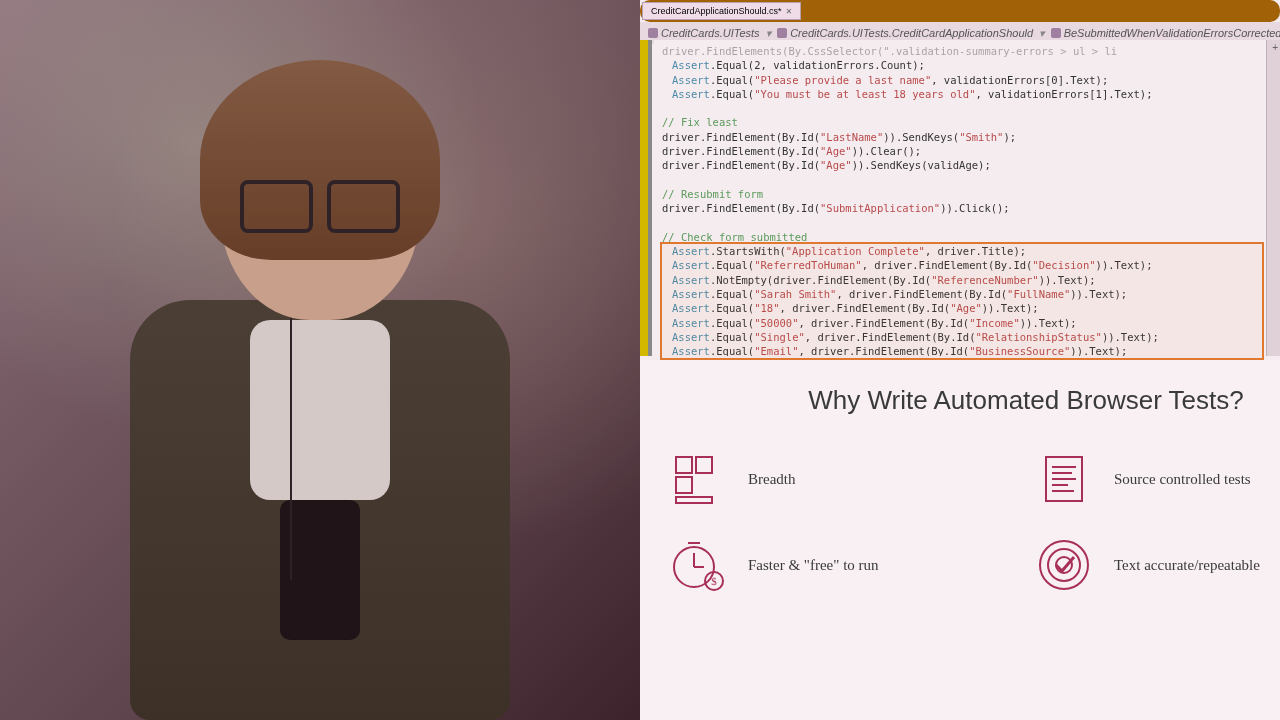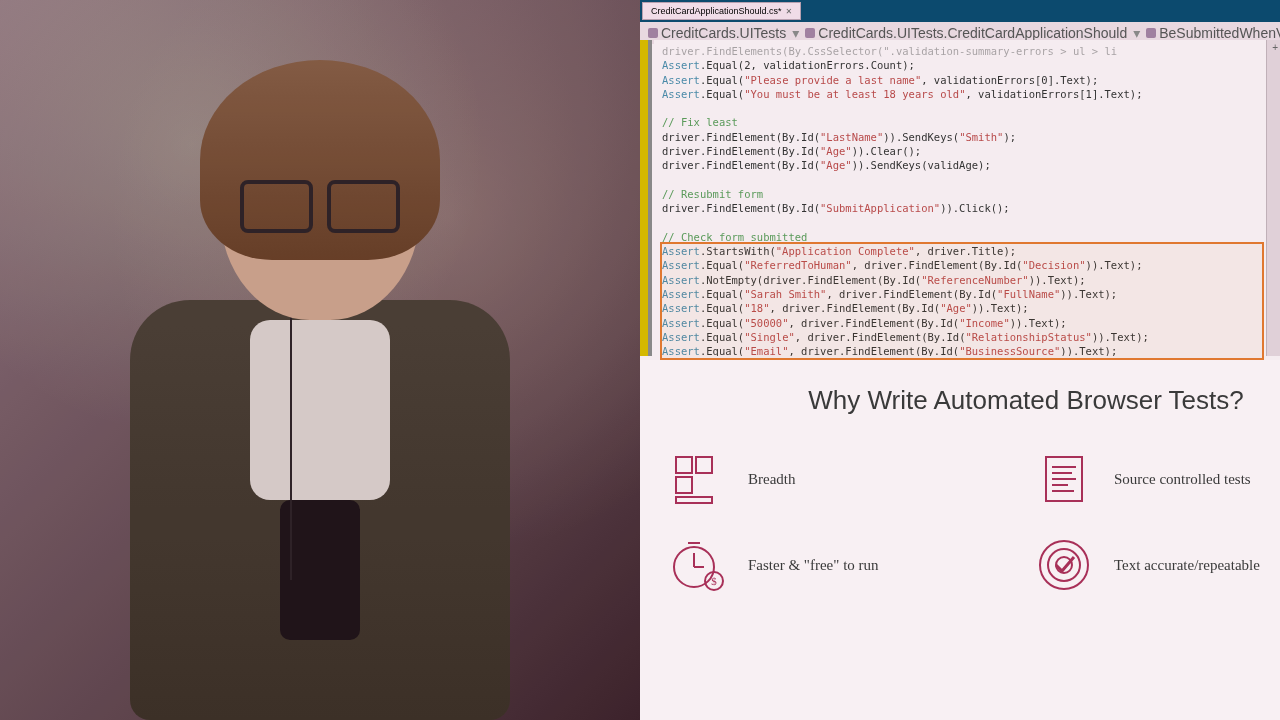--- a/index.html
+++ b/index.html
@@ -13,32 +13,32 @@
 .glasses::before,.glasses::after { content:""; position:absolute; width:65px; height:45px; border:4px solid #1a1a1a; border-radius:8px; top:0; }
 .glasses::before { left:0; }
 .glasses::after { right:0; }
 .body { position:absolute; left:50%; top:220px; transform:translateX(-50%); width:380px; height:420px; background:linear-gradient(180deg,#3a3a2a 0%,#2a2a1a 100%); border-radius:60px 60px 20px 20px; }
 .shirt { position:absolute; left:50%; top:20px; transform:translateX(-50%); width:140px; height:180px; background:#d8d8d0; border-radius:20px; }
 .phone { position:absolute; left:50%; bottom:80px; transform:translateX(-50%); width:80px; height:140px; background:#0a0a0a; border-radius:10px; }
 .earbud-cable { position:absolute; left:50%; top:200px; width:2px; height:300px; background:#1a1a1a; transform:translateX(-30px); }
 .pink-overlay { position:absolute; inset:0; background:rgba(200,100,140,0.12); pointer-events:none; }
 
 .top-right { position:absolute; left:640px; top:0; width:640px; height:360px; background:#f5ecf0; }
-.ide-tabs { height:22px; background:#0c4a6e; display:flex; align-items:center; font-size:9px; }
+.ide-tabs { height:22px; background:#a16207; display:flex; align-items:center; font-size:9px;border-radius:10px; }
 .ide-tab { padding:3px 8px; background:#f0dce8; border:1px solid #b8a0b0; margin-left:2px; display:flex; align-items:center; gap:4px; }
 .tab-close { color:#666; font-size:8px; }
-.ide-breadcrumb { height:22px; background:#e8d8e0; display:flex; align-items:center; font-size:14px; color:#555; padding:0 4px; gap:2px; }
+.ide-breadcrumb { height:22px; background:#e8d8e0; display:flex; align-items:center; font-size:11px; color:#555; padding:0 4px; gap:2px;font-style:italic; }
 .bc-item { padding:0 4px; display:flex; align-items:center; gap:3px; }
 .bc-icon { width:10px; height:10px; background:#a080a0; border-radius:2px; }
 .bc-sep { color:#888; }
 .gutter-strip { position:absolute; left:0; top:40px; width:8px; height:316px; background:#d4b800; }
 .gutter-strip2 { position:absolute; left:8px; top:40px; width:4px; height:316px; background:#888; }
 .code-area { position:absolute; left:14px; top:40px; width:612px; height:316px; background:#f5ecf0; font-family:Consolas,monospace; font-size:10.5px; line-height:14.3px; padding:4px 8px; white-space:pre; color:#333; overflow:hidden; }
 .hl-box { position:absolute; border:2px solid #e07830; background:rgba(224,120,48,0.05); }
-.kw { color:#4a8aa8; }
+.kw { color:#4a8aa8;margin-left:10px; }
 .str { color:#b84a4a; }
 .cmt { color:#5a9a5a; }
 .num { color:#333; }
 .right-gutter { position:absolute; right:0; top:40px; width:14px; height:316px; background:#e0d0d8; border-left:1px solid #c0b0b8; }
 .rg-plus { position:absolute; right:2px; top:2px; font-size:10px; color:#666; }
 
 .bottom-right { position:absolute; left:640px; top:360px; width:772px; height:360px; background:#f8f0f3; padding:25px 30px; }
 .slide-title { font-size:26px; font-weight:300; color:#3a3a3a; text-align:center; margin-bottom:35px; }
 .bullet-grid { display:grid; grid-template-columns:1fr 1fr; gap:30px 20px;font-family:Liberation Serif, serif; }
 .bullet { display:flex; align-items:center; gap:22px; }

